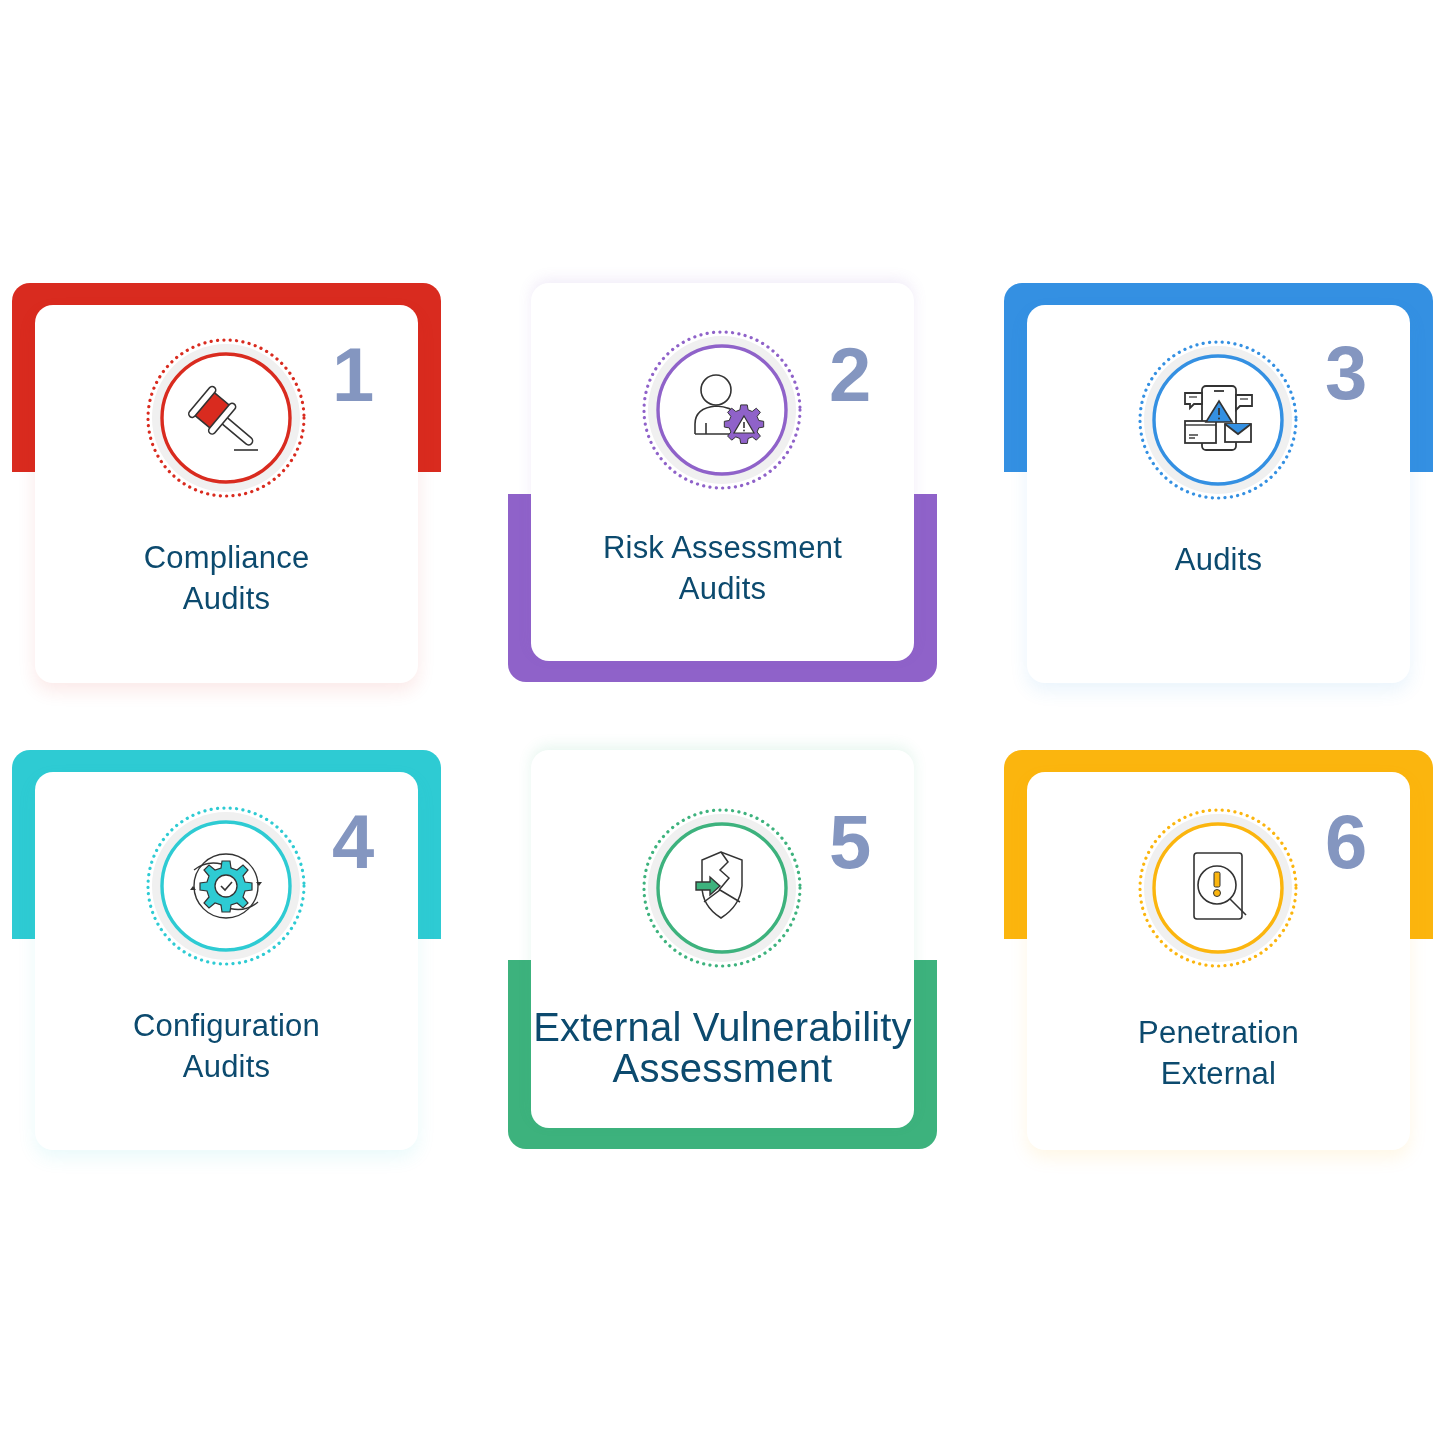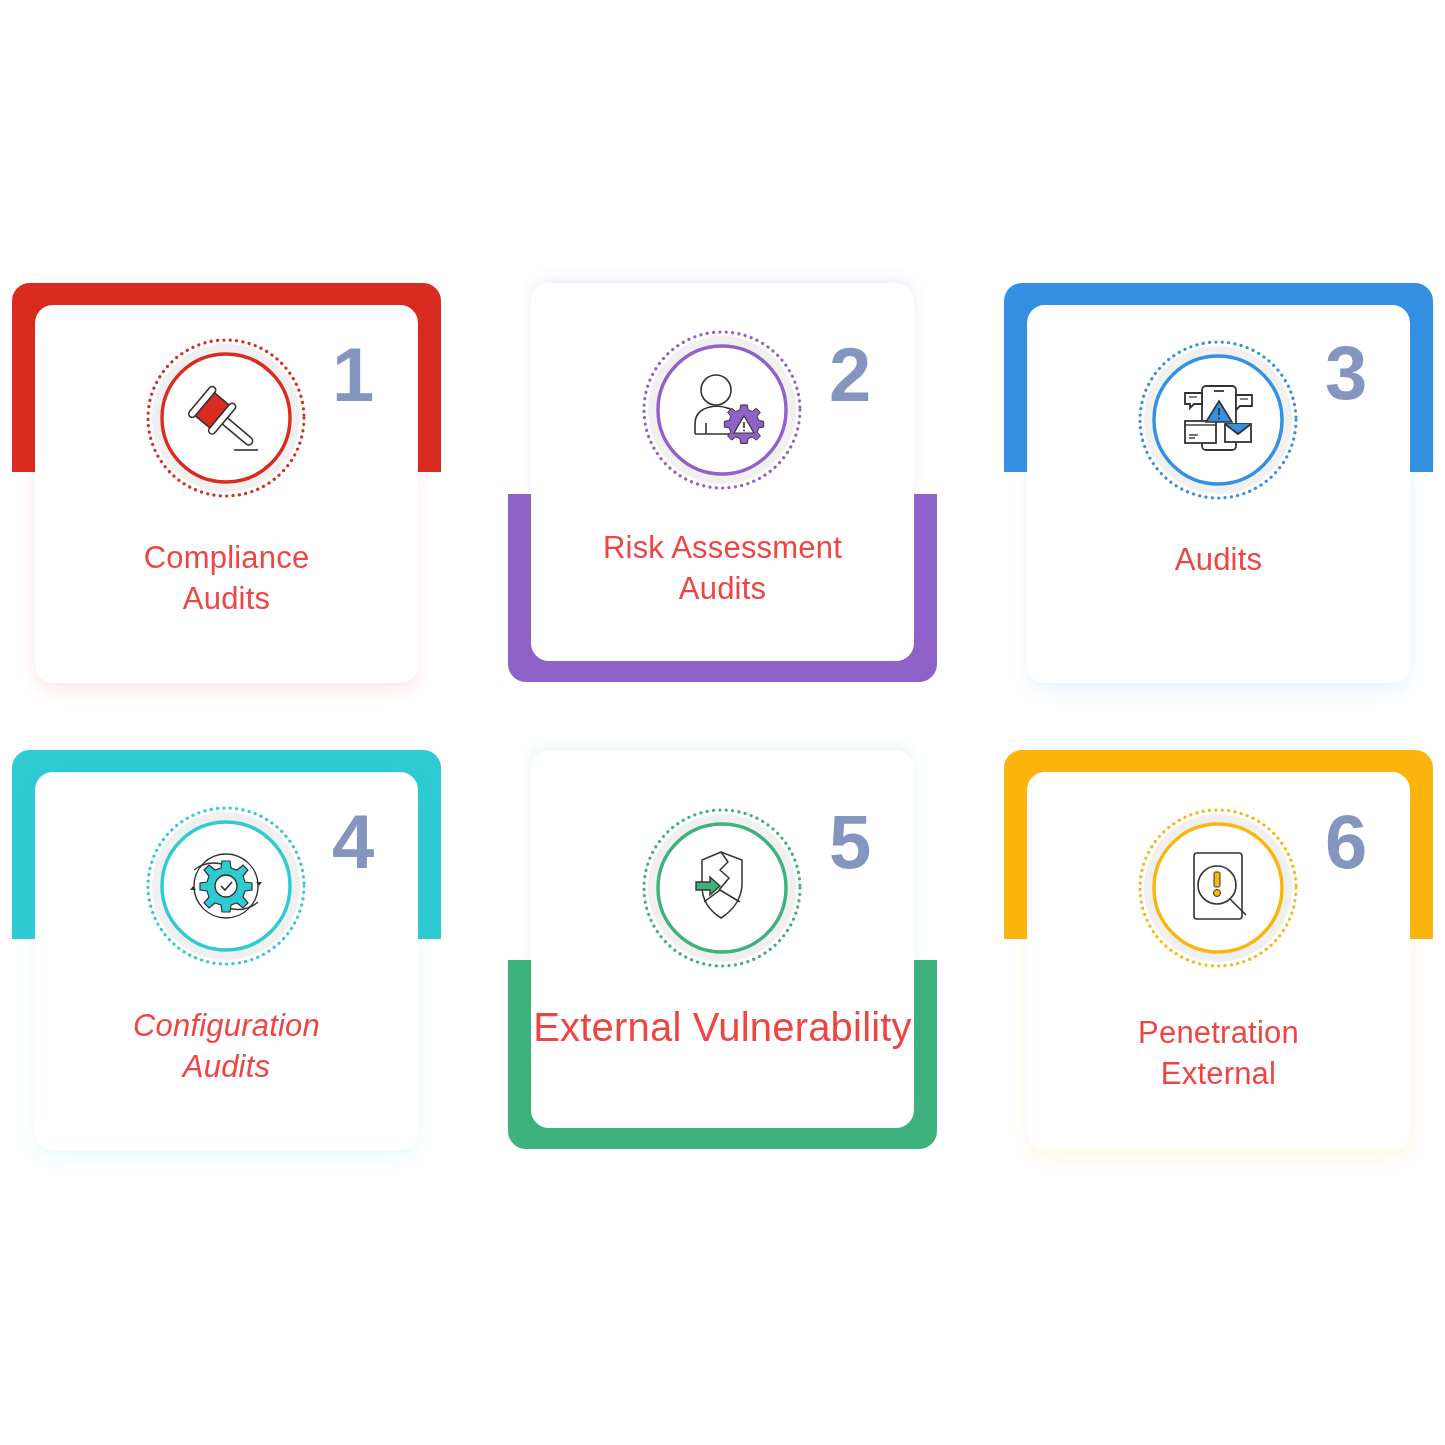--- a/index.html
+++ b/index.html
@@ -7,21 +7,21 @@
   .frame { position: absolute; width: 429px; height: 400px; }
   .band { position: absolute; left: 0; width: 429px; border-radius: 18px; }
   .band.top { top: 0; height: 189px; border-bottom-left-radius: 0; border-bottom-right-radius: 0; }
   .band.bottom { bottom: 0; height: 188px; border-top-left-radius: 0; border-top-right-radius: 0; }
   .card { position: absolute; left: 23px; width: 383px; height: 378px; background: #ffffff; border-radius: 18px; }
   .frame.top-style .card { top: 22px; }
   .frame.bottom-style .card { top: 0; }
   .number { position: absolute; font-weight: bold; font-size: 76px; line-height: 1; color: #8496c0; font-family: "Liberation Sans", sans-serif; }
   .icon-wrap { position: absolute; width: 164px; height: 164px; }
   .icon-wrap svg { position: absolute; left: 0; top: 0; }
-  .label { position: absolute; left: 0; width: 383px; text-align: center; font-size: 31px; line-height: 41px; color: #ef4444; font-family: "Liberation Sans", sans-serif; letter-spacing: 0.2px; }
+  .label { position: absolute; left: 0; width: 383px; text-align: center; font-size: 31px; line-height: 41px; color: #0c4a6e; font-family: "Liberation Sans", sans-serif; letter-spacing: 0.2px; }
 </style>
 </head>
 <body>
 
 <div class="frame top-style" style="left:12px; top:283px;">
   <div class="band top" style="background:#d92b1f;"></div>
   <div class="card" style="box-shadow: 0 8px 18px rgba(217,43,31,0.10);">
     <div class="icon-wrap" style="left:109px; top:31px;">
       <svg width="164" height="164" viewBox="0 0 164 164">
         <circle cx="82" cy="82" r="74" fill="#f0f0f0"></circle>
@@ -131,21 +131,21 @@
         <g transform="translate(82 82)">
           <path d="M-4 -25 L4 -25 L5 -18 L11 -16 L17 -21 L22 -16 L17 -10 L19 -4 L26 -3 L26 4 L19 5 L17 11 L22 17 L17 22 L11 17 L5 19 L4 26 L-4 26 L-5 19 L-11 17 L-17 22 L-22 17 L-17 11 L-19 5 L-26 4 L-26 -3 L-19 -4 L-17 -10 L-22 -16 L-17 -21 L-11 -16 L-5 -18 Z" fill="#2ecbd3" stroke="#333" stroke-width="1.2"></path>
           <circle cx="0" cy="0" r="11" fill="#fff" stroke="#333" stroke-width="1.3"></circle>
           <path d="M-5 0 L-1 4 L6 -4" fill="none" stroke="#333" stroke-width="1.6"></path>
         </g>
         <path d="M49 82 L52 86 L46 86 Z" fill="#333"></path>
         <path d="M115 82 L112 78 L118 78 Z" fill="#333"></path>
       </svg>
     </div>
     <div class="number" style="left:297px; top:32px;">4</div>
-    <div class="label" style="top:233px;font-style:italic;">
+    <div class="label" style="top:233px;">
       <div>Configuration</div>
       <div>Audits</div>
     </div>
   </div>
 </div>
 
 <div class="frame bottom-style" style="left:508px; top:750px;">
   <div class="band bottom" style="background:#3db27d; top:210px; bottom:auto; height:189px;"></div>
   <div class="card" style="box-shadow: 0 -4px 14px rgba(61,178,125,0.12);">
     <div class="icon-wrap" style="left:109px; top:56px;">
@@ -157,20 +157,21 @@
       <svg width="164" height="164" viewBox="0 0 164 164">
         <path d="M81 46 L62 54 L62 80 Q62 100 81 112 Q100 100 102 80 L102 54 Z" fill="#fff" stroke="#333" stroke-width="1.5"></path>
         <path d="M81 46 L88 56 L80 64 L89 72 L79 84" fill="none" stroke="#333" stroke-width="1.5"></path>
         <path d="M64 96 L80 84 L100 96" fill="none" stroke="#333" stroke-width="1.5"></path>
         <path d="M56 76 L70 76 L70 71 L80 80 L70 89 L70 84 L56 84 Z" fill="#3db27d" stroke="#333" stroke-width="1.4"></path>
       </svg>
     </div>
     <div class="number" style="left:298px; top:54px;">5</div>
     <div class="label" style="top:257px; font-size:40px;">
       <div>External Vulnerability</div>
+      <div>Assessment</div>
     </div>
   </div>
 </div>
 
 <div class="frame top-style" style="left:1004px; top:750px;">
   <div class="band top" style="background:#fbb50e;"></div>
   <div class="card" style="box-shadow: 0 8px 18px rgba(251,181,14,0.10);">
     <div class="icon-wrap" style="left:109px; top:34px;">
       <svg width="164" height="164" viewBox="0 0 164 164">
         <circle cx="82" cy="82" r="74" fill="#f0f0f0"></circle>

